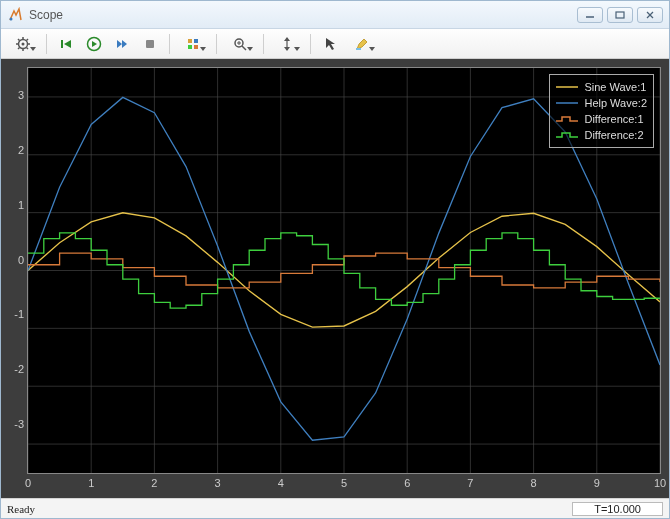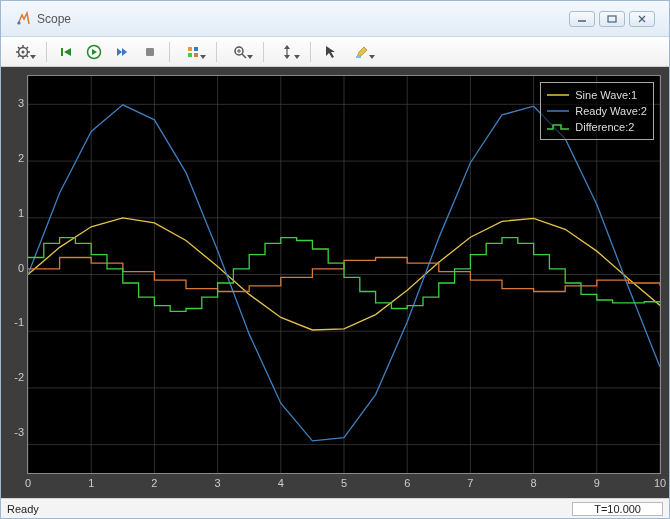--- a/index.html
+++ b/index.html
@@ -15,26 +15,26 @@
   .window {
     width: 670px;
     height: 519px;
     border: 1px solid #9fb8cf;
     background: #fff;
     position: relative;
     display: flex;
     flex-direction: column;
   }
   .titlebar {
-    height: 36px;
+    height: 28px;
     background: linear-gradient(#f3f8fd, #e2ecf6);
     border-bottom: 1px solid #c8d6e4;
     display: flex;
     align-items: center;
-    padding: 0 14px;
+    padding: 0 6px;
     color: #555;
   }
   .titlebar .app-icon {
     width: 16px; height: 16px;
     margin-right: 6px;
     display: inline-flex;
     align-items: center; justify-content: center;
   }
   .titlebar .title { flex: 1; font-size: 12px; color: #555; }
   .win-controls { display: flex; gap: 4px; }
@@ -107,21 +107,21 @@
   .statusbar {
     height: 20px;
     background: #f4f4f4;
     border-top: 1px solid #d4d4d4;
     display: flex;
     align-items: center;
     padding: 0 6px;
     font-size: 11px;
     color: #222;
   }
-  .statusbar .status-left { flex: 1; }
+  .statusbar .status-left { flex: 1; font-family: Liberation Serif, serif; }
   .statusbar .status-right {
     border: 1px solid #bbb;
     background: #fff;
     padding: 0 21px;
     font-size: 11px;
   }
   .legend-box {
     position: absolute;
     top: 6px; right: 6px;
     background: rgba(0,0,0,0.6);
@@ -317,21 +317,29 @@
                 </svg>
               </span>
               <span>Sine Wave:1</span>
             </div>
             <div class="legend-row">
               <span class="legend-swatch">
                 <svg viewBox="0 0 22 10">
                   <path d="M0 5 L22 5" fill="none" stroke="#3f7fbf" stroke-width="1.5"></path>
                 </svg>
               </span>
-              <span>Ready Wave:2</span>
+              <span>Help Wave:2</span>
+            </div>
+            <div class="legend-row">
+              <span class="legend-swatch">
+                <svg viewBox="0 0 22 10">
+                  <path d="M0 7 L6 7 L6 3 L14 3 L14 7 L22 7" fill="none" stroke="#d87a3a" stroke-width="1.5"></path>
+                </svg>
+              </span>
+              <span>Difference:1</span>
             </div>
             <div class="legend-row">
               <span class="legend-swatch">
                 <svg viewBox="0 0 22 10">
                   <path d="M0 7 L6 7 L6 3 L14 3 L14 7 L22 7" fill="none" stroke="#3ecf3e" stroke-width="1.5"></path>
                 </svg>
               </span>
               <span>Difference:2</span>
             </div>
           </div>

